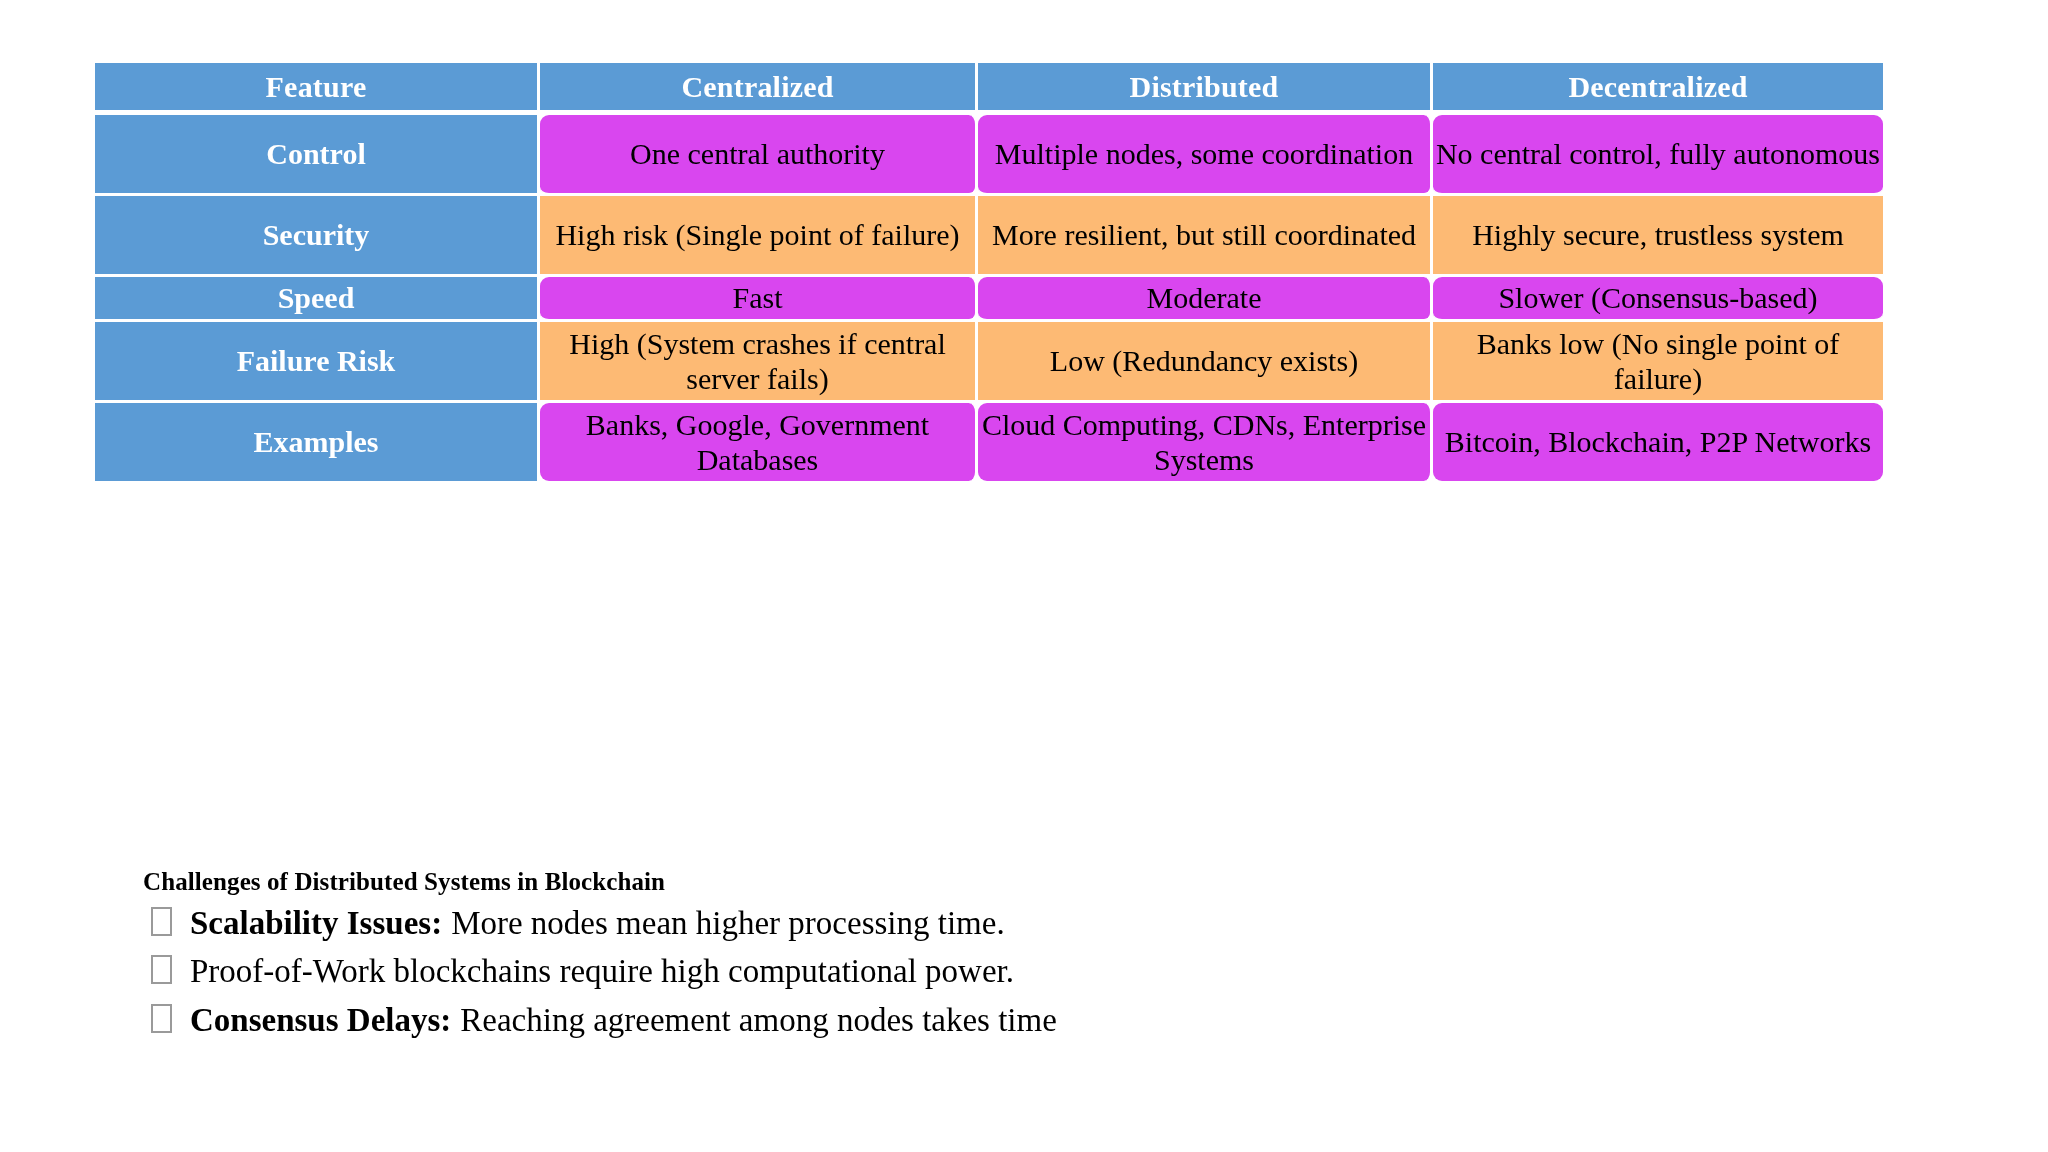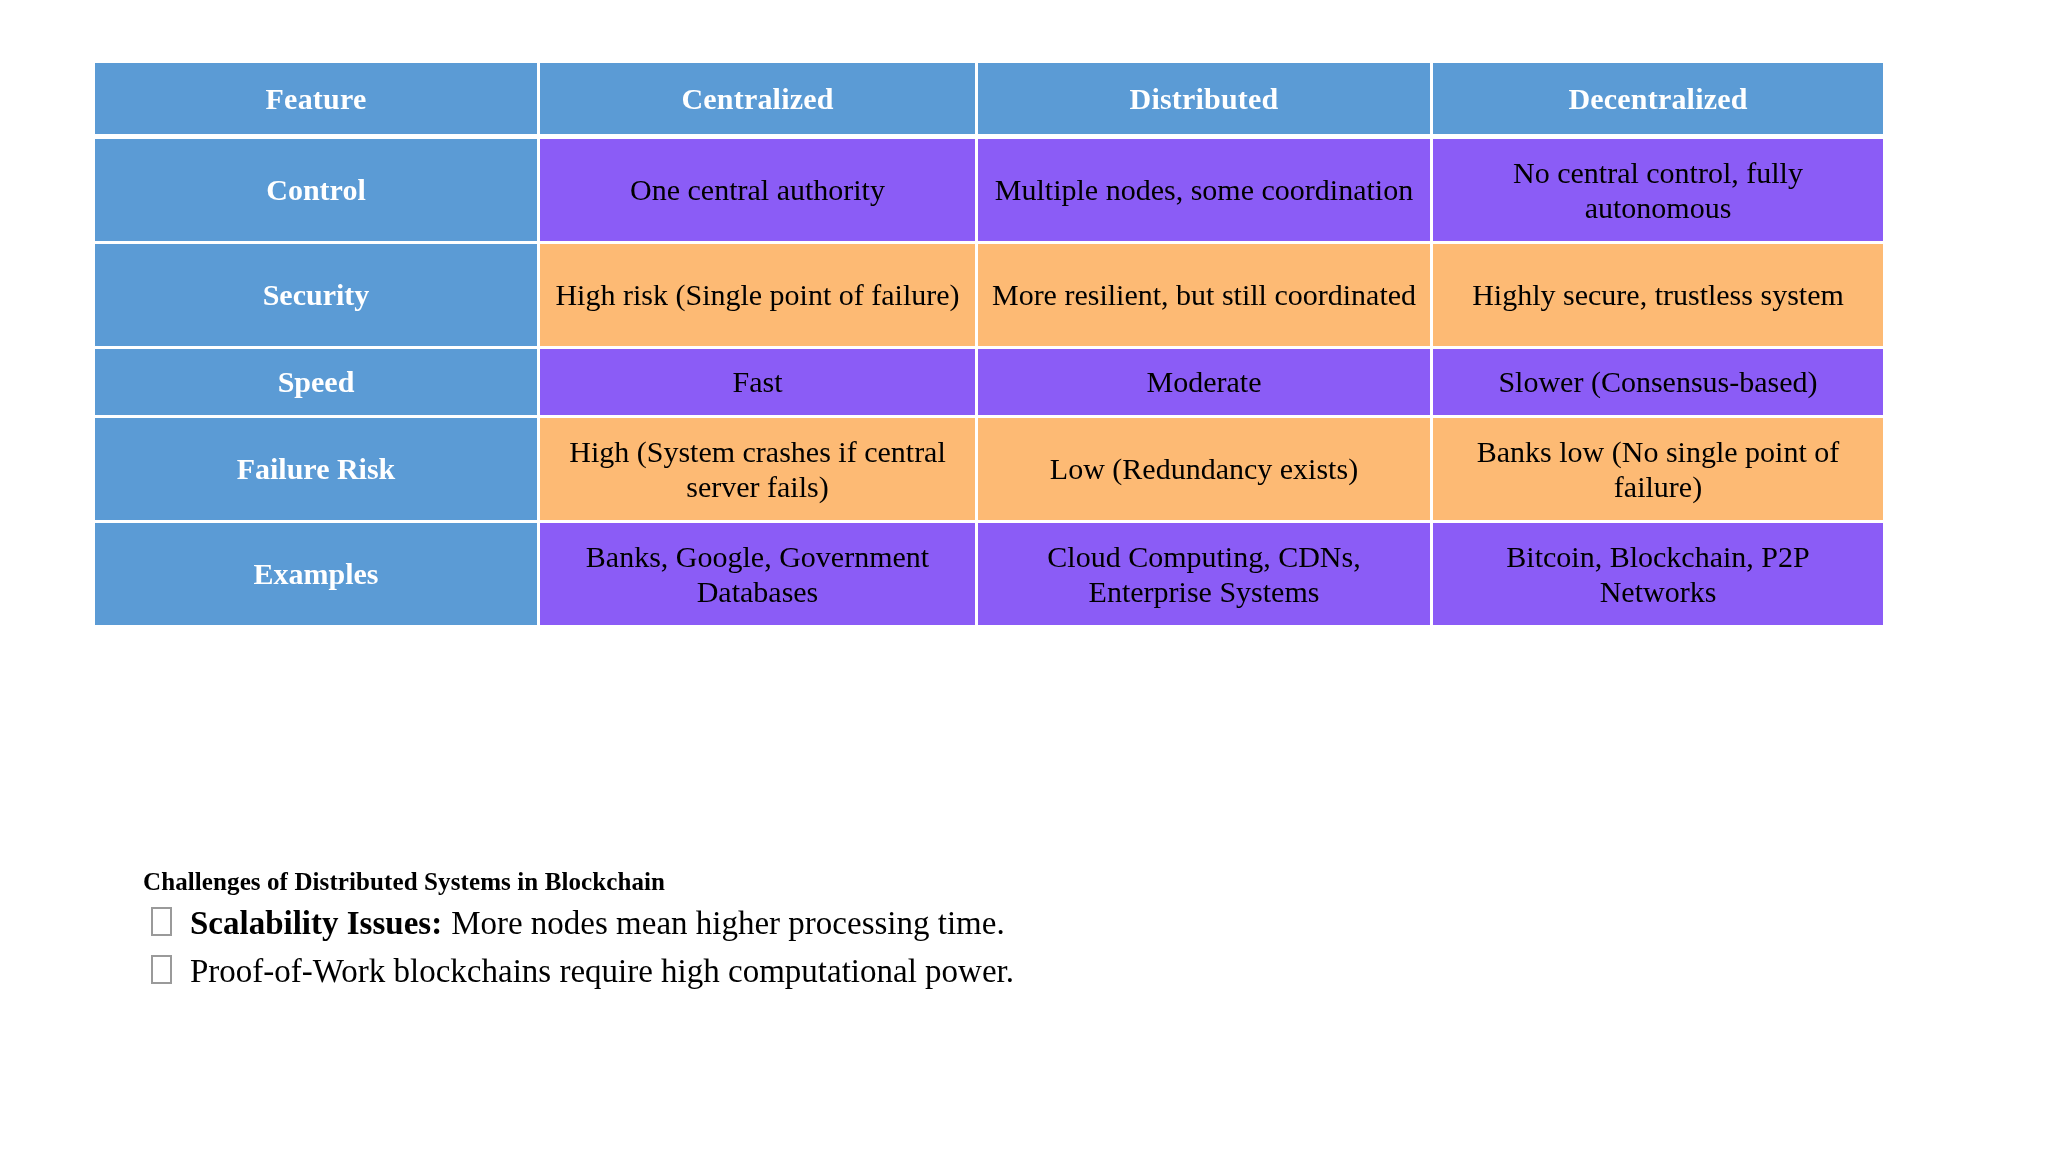--- a/index.html
+++ b/index.html
@@ -27,21 +27,21 @@
     border-spacing: 0;
     table-layout: fixed;
   }
   #comparison-table col.c-feature { width: 445px; }
   #comparison-table col.c-centralized { width: 438px; }
   #comparison-table col.c-distributed { width: 455px; }
   #comparison-table col.c-decentralized { width: 450px; }
 
   #comparison-table th,
   #comparison-table td {
-    padding: 12px;
+    padding: 0;
     margin: 0;
     vertical-align: middle;
     text-align: center;
   }
 
   
   .hdr-cell {
     background: #5B9BD5;
     color: #ffffff;
     font-weight: bold;
@@ -69,21 +69,21 @@
   .val-cell {
     font-size: 30px;
     line-height: 1.18;
     color: #000000;
     border-right: 3px solid #ffffff;
     border-bottom: 3px solid #ffffff;
     padding: 4px 8px;
   }
   .val-cell.last { border-right: none; }
 
-  tr.band-dark .val-cell { background: #8b5cf6; }
+  tr.band-dark .val-cell { background: #d946ef; border-radius: 9px; }
   tr.band-light .val-cell { background: #fdba74; }
 
   tr.row-last .feature-cell,
   tr.row-last .val-cell { border-bottom: none; }
 
   
   tr.h-tall .feature-cell, tr.h-tall .val-cell { height: 78px; }
   tr.h-short .feature-cell, tr.h-short .val-cell { height: 42px; }
 
   
@@ -193,13 +193,18 @@
     <span class="bullet-marker"></span>
     <span class="bullet-strong">Scalability Issues:</span>
     <span class="bullet-rest">More nodes mean higher processing time.</span>
   </div>
 
   <div class="bullet-line">
     <span class="bullet-marker"></span>
     <span class="bullet-rest">Proof-of-Work blockchains require high computational power.</span>
   </div>
 
+  <div class="bullet-line">
+    <span class="bullet-marker"></span>
+    <span class="bullet-strong">Consensus Delays:</span>
+    <span class="bullet-rest">Reaching agreement among nodes takes time</span>
+  </div>
 </div>
 
 </body></html>

